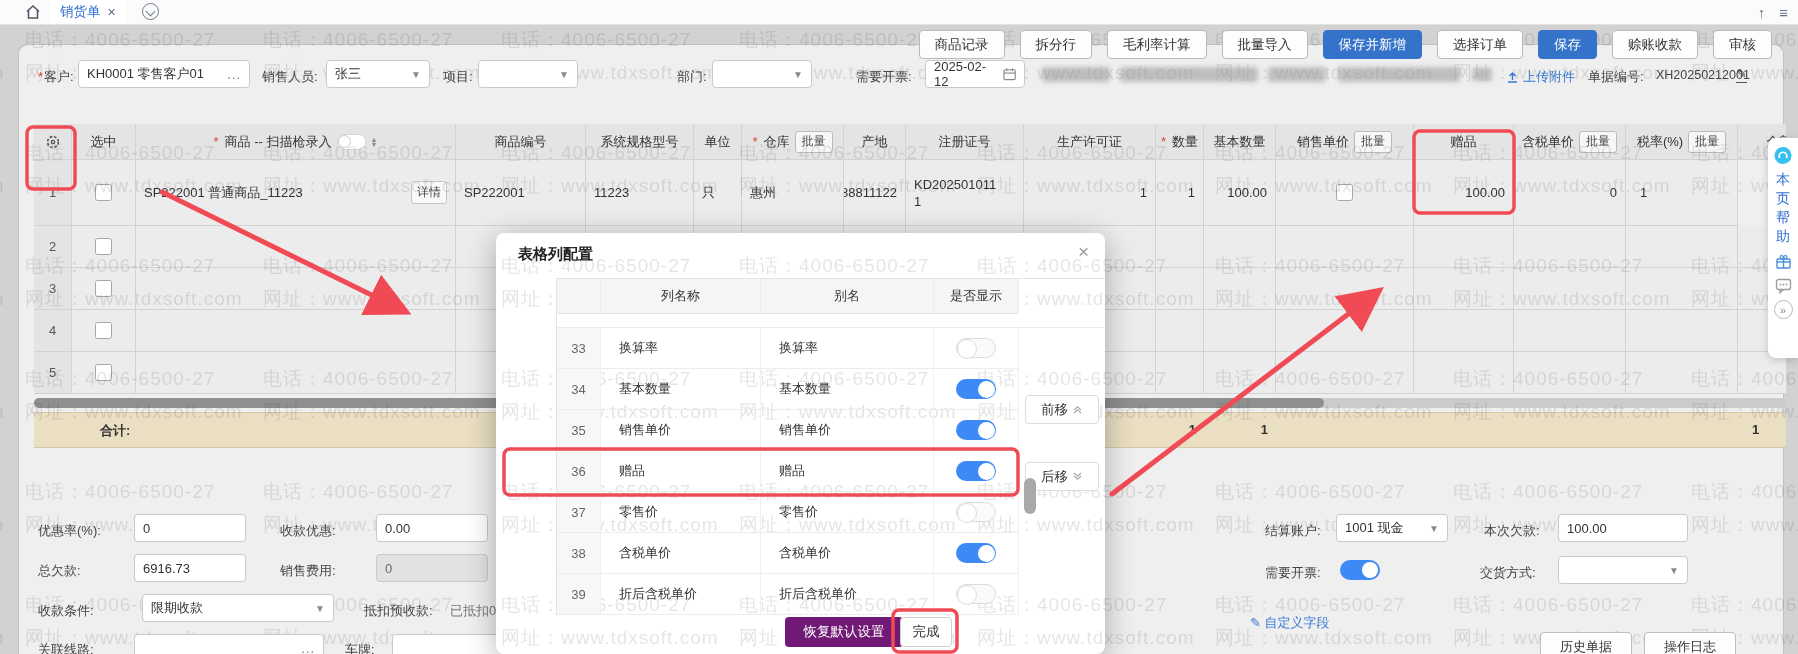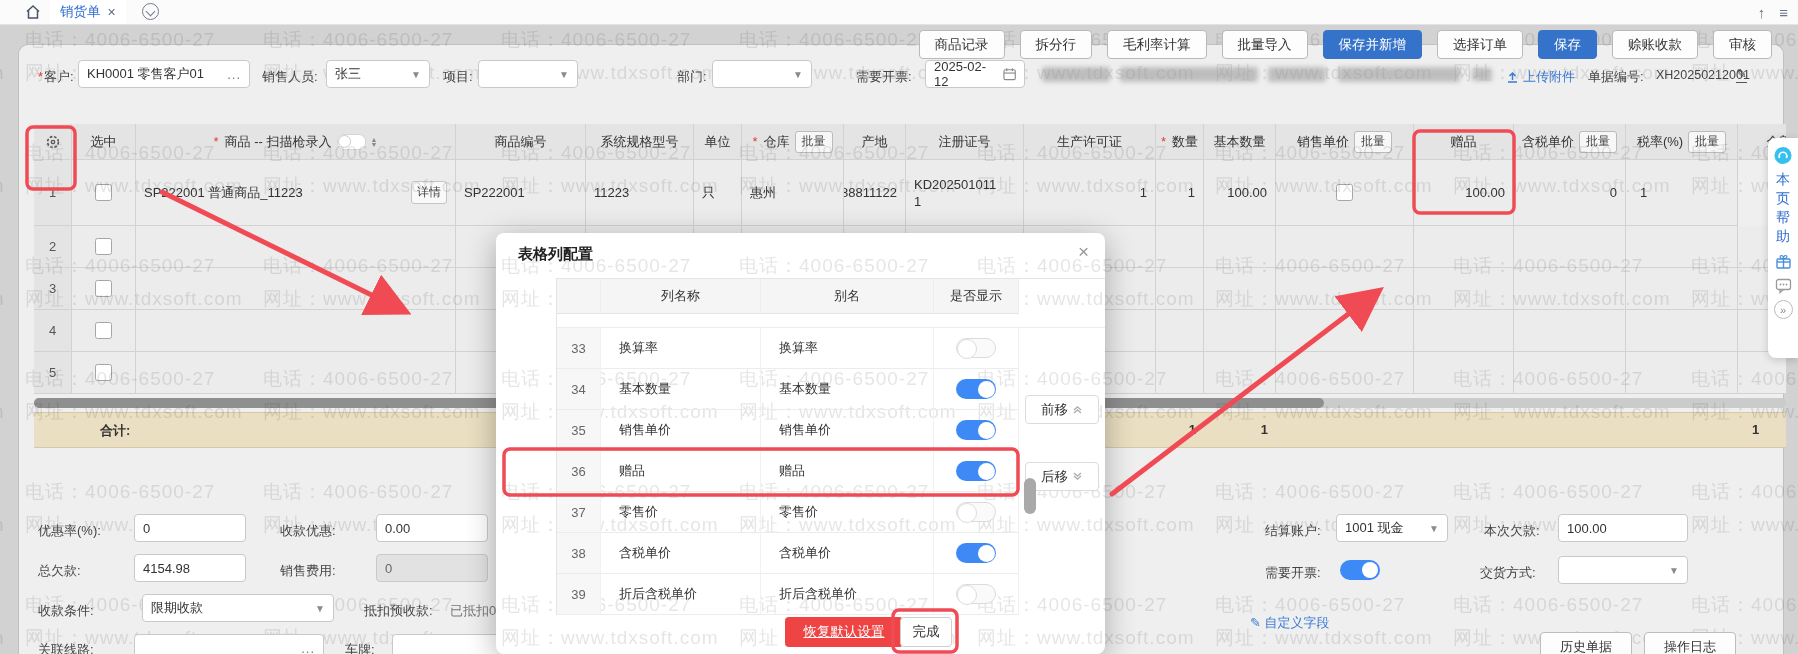--- a/index.html
+++ b/index.html
@@ -72,21 +72,21 @@
   .m-cell.no{justify-content:center;padding:0;color:#666;background:#f7f7f7;}
   .m-cell.sw{justify-content:center;padding:0;}
   .sliver{height:13px;border-bottom:1px solid #ececec;}
   .tog{width:40px;height:20px;border-radius:10px;position:relative;cursor:pointer;box-sizing:border-box;}
   .tog.on{background:#3d8af7;}
   .tog.on i{position:absolute;right:1.5px;top:1.5px;width:17px;height:17px;border-radius:50%;background:#fff;}
   .tog.off{background:#fafafa;border:1px solid #dcdcdc;}
   .tog.off i{position:absolute;left:0;top:0;width:18px;height:18px;border-radius:50%;background:#fff;border:1px solid #ddd;}
   .m-side{position:absolute;width:74px;height:29px;background:#fff;border:1px solid #dcdcdc;border-radius:4px;z-index:2;display:flex;align-items:center;justify-content:center;gap:4px;font-size:13.5px;color:#333;font-family:inherit;cursor:pointer;}
   .m-thumb{position:absolute;left:528px;top:245px;width:12px;height:36px;background:#a9a9a9;border-radius:6px;z-index:3;cursor:grab;}
-  .m-reset{position:absolute;left:289px;top:384px;width:118px;height:30px;background:#ef4444;border:none;border-radius:4px;color:#fff;font-size:13.5px;z-index:2;font-family:inherit;cursor:pointer;text-decoration:underline;}
+  .m-reset{position:absolute;left:289px;top:384px;width:118px;height:30px;background:#701a75;border:none;border-radius:4px;color:#fff;font-size:13.5px;z-index:2;font-family:inherit;cursor:pointer;}
   .m-done{position:absolute;left:404px;top:384px;width:52px;height:30px;background:#fff;border:1px solid #cfcfcf;border-radius:4px;color:#333;font-size:13.5px;z-index:2;font-family:inherit;cursor:pointer;}
   
   #anno{position:absolute;left:0;top:0;z-index:30;pointer-events:none;}
 </style>
 </head>
 <body>
 
 <div id="app">
 
   <div class="topbar">
@@ -472,21 +472,21 @@
   <span class="lbl" style="left:38px;top:522px">优惠率(%):</span>
   <div class="inp" style="left:134px;top:514px;width:112px">
       <span>0</span>
     </div>
   <span class="lbl" style="left:280px;top:522px">收款优惠:</span>
   <div class="inp" style="left:376px;top:514px;width:112px">
       <span>0.00</span>
     </div>
   <span class="lbl" style="left:38px;top:562px">总欠款:</span>
   <div class="inp" style="left:134px;top:554px;width:112px">
-      <span>4154.98</span>
+      <span>6916.73</span>
     </div>
   <span class="lbl" style="left:280px;top:562px">销售费用:</span>
   <div class="inp dis" style="left:376px;top:554px;width:112px">
       <span>0</span>
     </div>
   <span class="lbl" style="left:38px;top:602px">收款条件:</span>
   <div class="sel" style="left:142px;top:594px;width:192px">
       <span>限期收款</span>
       <span class="caret">▼</span>
     </div>

